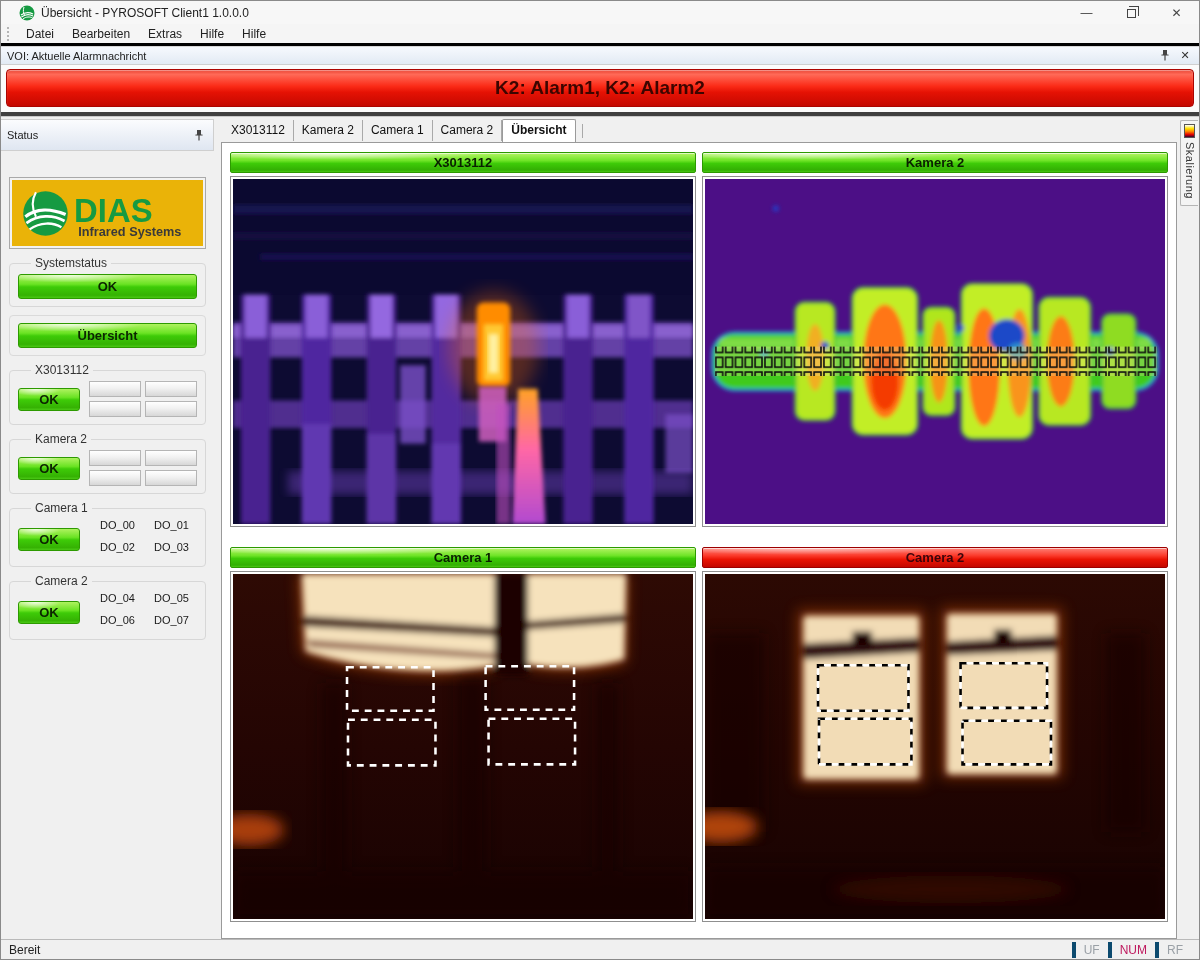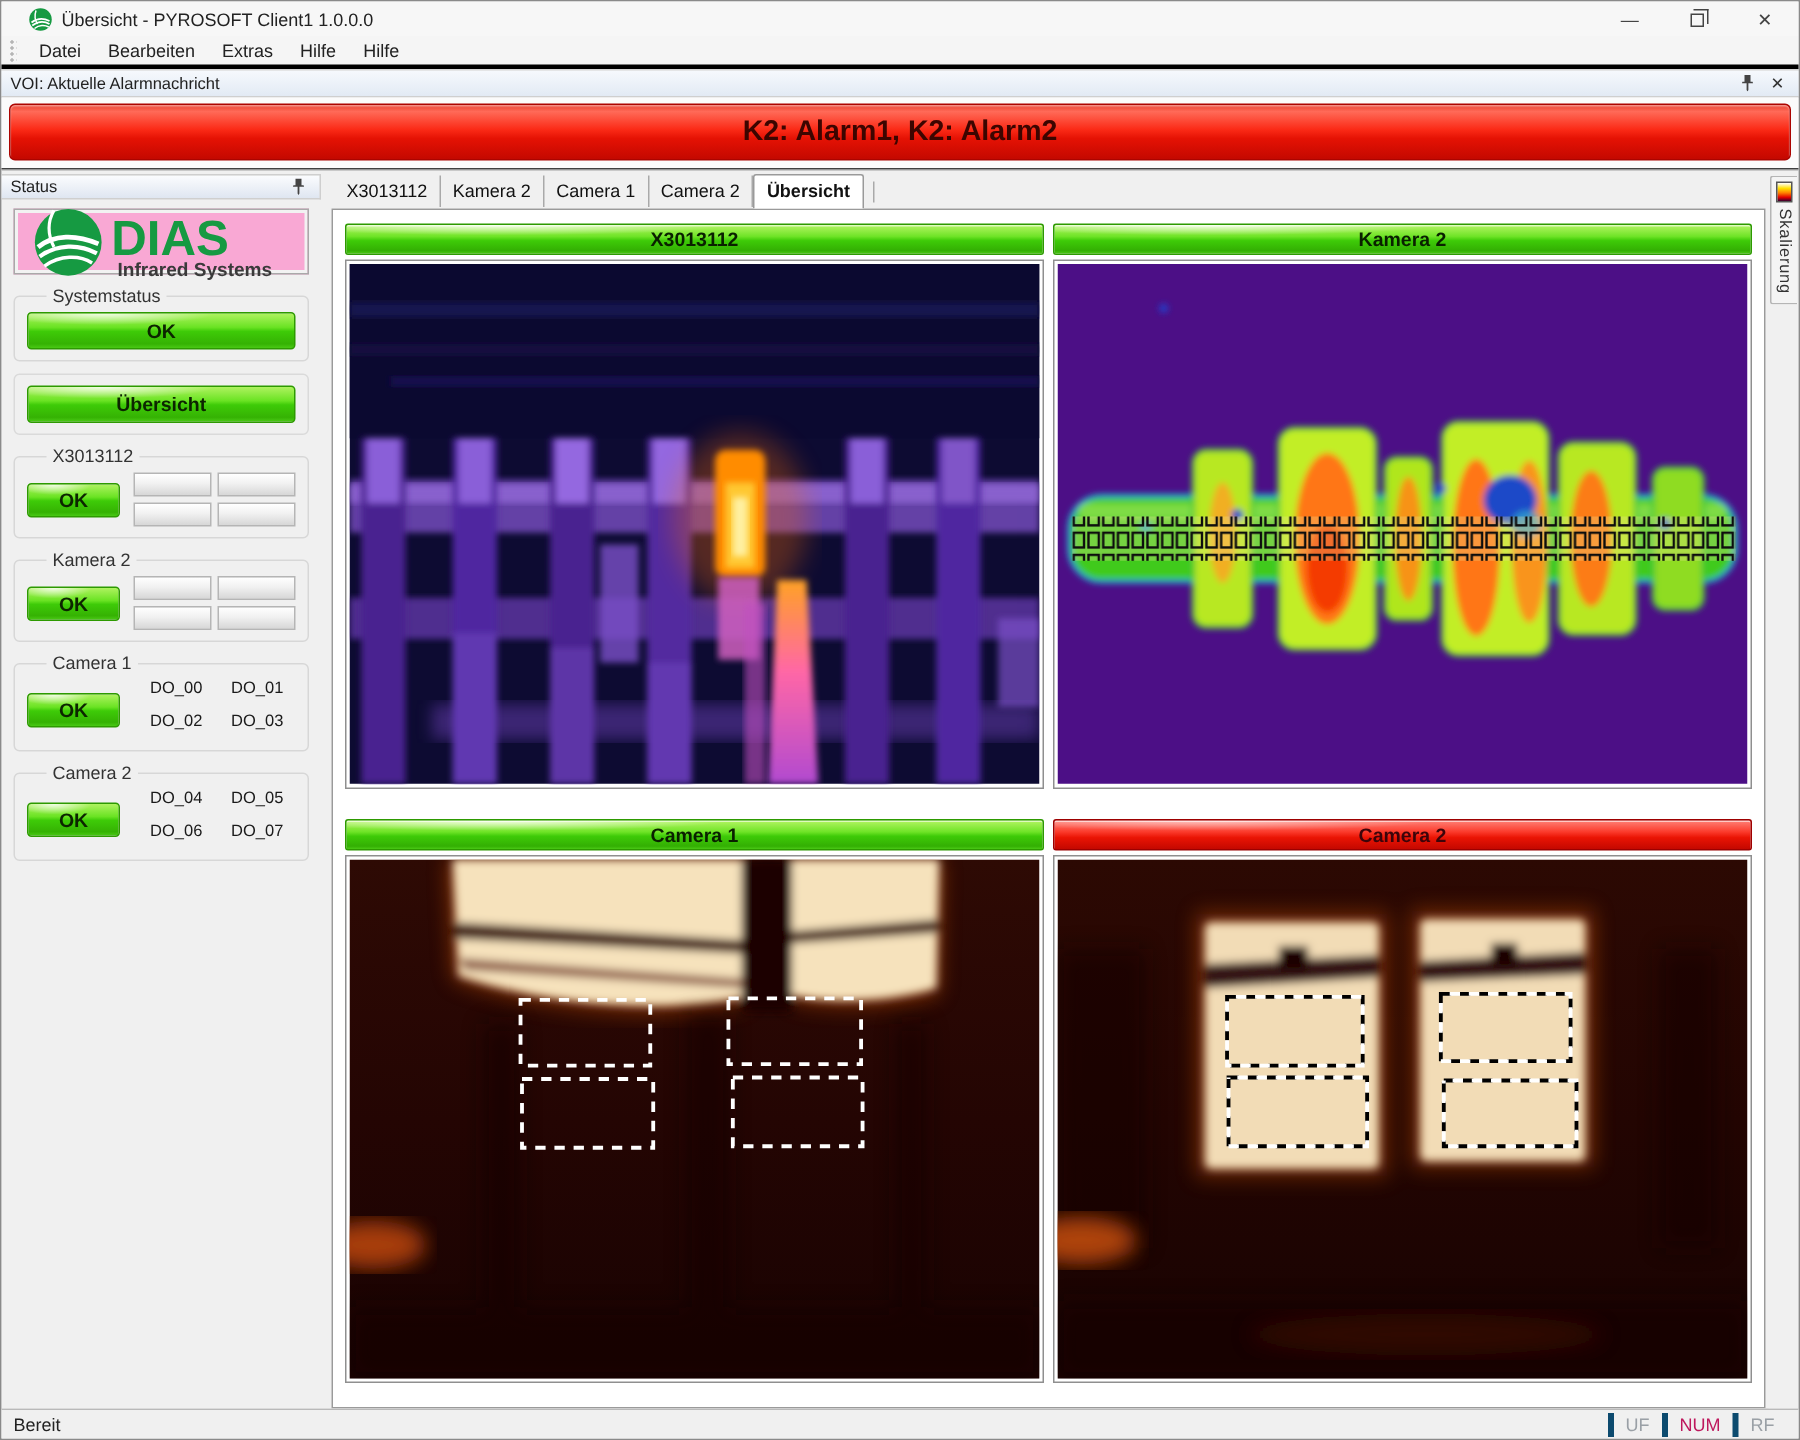--- a/index.html
+++ b/index.html
@@ -19,36 +19,36 @@
   
   .menubar { height:22px; display:flex; align-items:center; background:#f5f5f5; border-bottom:3px solid #000000; flex:0 0 auto; }
   .menu-grip { width:5px; height:16px; margin:0 6px 0 5px; background-image:radial-gradient(circle,#b5b5b5 1px,transparent 1.2px); background-size:4px 4px; }
   .menu-item { padding:3px 9px; color:#222; }
 
   
   .voi-panel { flex:0 0 auto; border-bottom:1px solid #c9c9c9; }
   .voi-header { height:19px; display:flex; align-items:center; padding:0 6px; background:linear-gradient(180deg,#f6f9fd 0%,#e2eaf4 100%); border-top:1px solid #d6d6d6; border-bottom:1px solid #cfcfcf; font-size:11px; color:#222; }
   .voi-header .spacer { flex:1; }
   .tool-ico { width:16px; height:15px; display:flex; align-items:center; justify-content:center; color:#333; margin-left:4px; }
-  .voi-body { background:#fbfbfb; padding:4px 5px 5px 5px; border-bottom:1px solid #404040; }
+  .voi-body { background:#fbfbfb; padding:4px 5px 5px 5px; border-bottom:4px solid #404040; }
   .alarm-banner { height:38px; border:1px solid #ac0400; border-radius:4px;
     background:linear-gradient(180deg,#e8402f 0%,#ff6a58 12%,#fb2b17 45%,#e51204 62%,#c40800 100%);
     box-shadow:inset 0 1px 1px rgba(255,255,255,.45);
     display:flex; align-items:center; justify-content:center;
     font-size:19px; font-weight:bold; color:#3c0500; }
 
   
   .dock { flex:1; display:flex; position:relative; overflow:hidden; }
 
   
   .sidebar { width:213px; flex:0 0 auto; background:#f0f0f0; display:flex; flex-direction:column; }
-  .side-header { height:17px; margin-top:2px; display:flex; align-items:center; padding:0 6px; background:linear-gradient(180deg,#fbfcfe 0%,#dfe6f1 100%); border:1px solid #cfcfcf; border-left:none; font-size:11px; color:#222; }
+  .side-header { height:32px; margin-top:2px; display:flex; align-items:center; padding:0 6px; background:linear-gradient(180deg,#fbfcfe 0%,#dfe6f1 100%); border:1px solid #cfcfcf; border-left:none; font-size:11px; color:#222; }
   .side-header .spacer { flex:1; }
   .side-body { flex:1; padding:6px 8px 0 8px; }
-  .logo-box { background:#f9a8d4; border:1px solid #a9a9a9; box-shadow:inset 0 0 0 2px #f2f2f2; height:44px; display:flex; align-items:center; justify-content:center; }
+  .logo-box { background:#eab308; border:1px solid #a9a9a9; box-shadow:inset 0 0 0 2px #f2f2f2; height:72px; display:flex; align-items:center; justify-content:center;margin-top:20px; }
   .groupbox { position:relative; border:1px solid #d7d7d7; border-radius:4px; margin-top:14px; padding:10px 8px 7px 8px; }
   .groupbox > .gb-label { position:absolute; top:-8px; left:21px; background:#f0f0f0; padding:0 4px; font-size:12px; color:#333; }
   .gb-plain { border:1px solid #dadada; border-radius:4px; margin-top:8px; padding:7px 8px; }
 
   .btn-green, .btn-red { border-radius:3px; display:flex; align-items:center; justify-content:center; font-weight:bold; color:#0c2500; }
   .btn-green { border:1px solid #2d9a00;
     background:radial-gradient(ellipse 70% 55% at 28% 0%, rgba(255,255,255,.85), rgba(255,255,255,0) 60%),
       linear-gradient(180deg,#aef25f 0%,#6ae323 40%,#3ecb08 52%,#35b203 88%,#49c914 100%); }
   .btn-wide { height:25px; font-size:13px; }
   .btn-ok-small { width:62px; height:23px; font-size:13px; }

